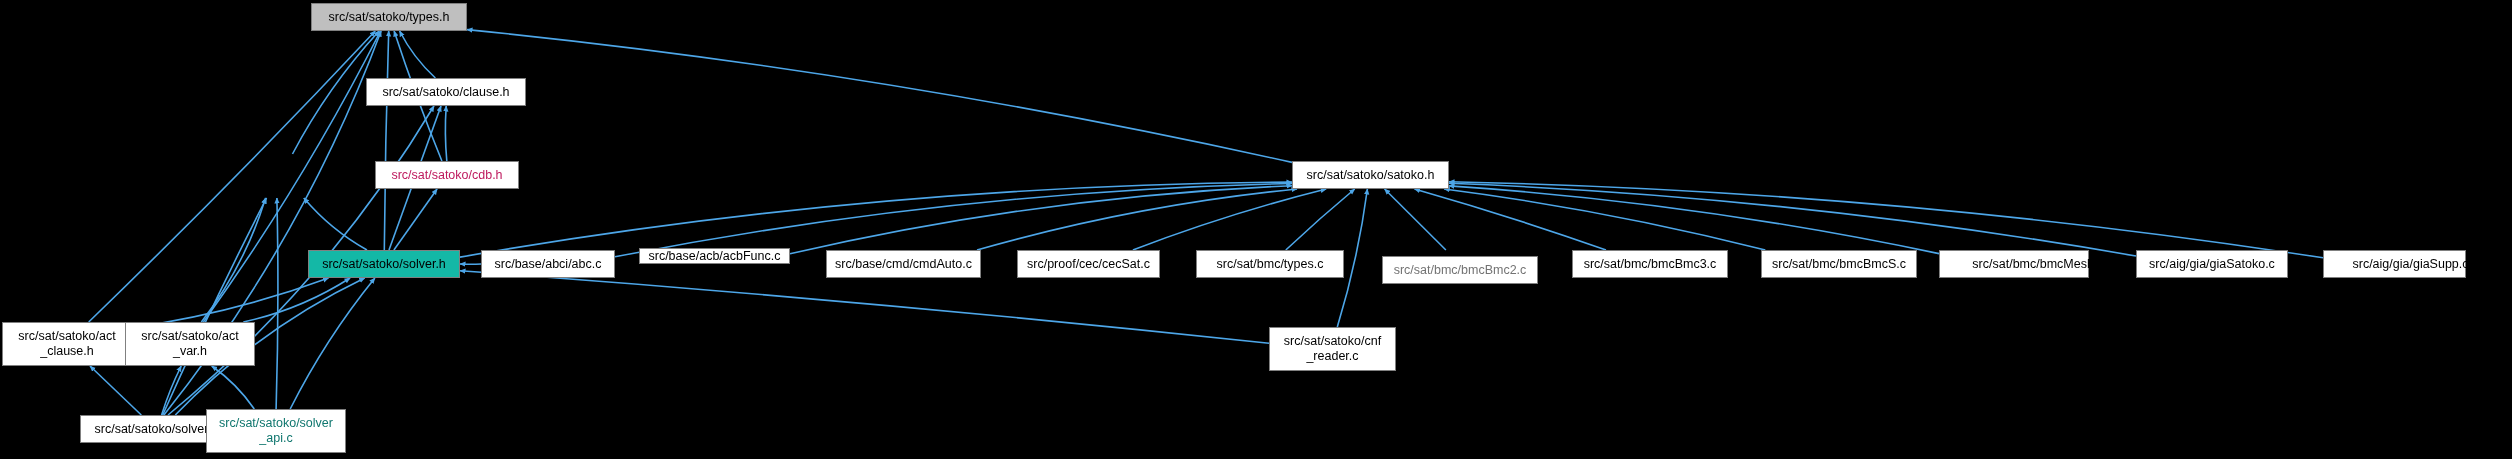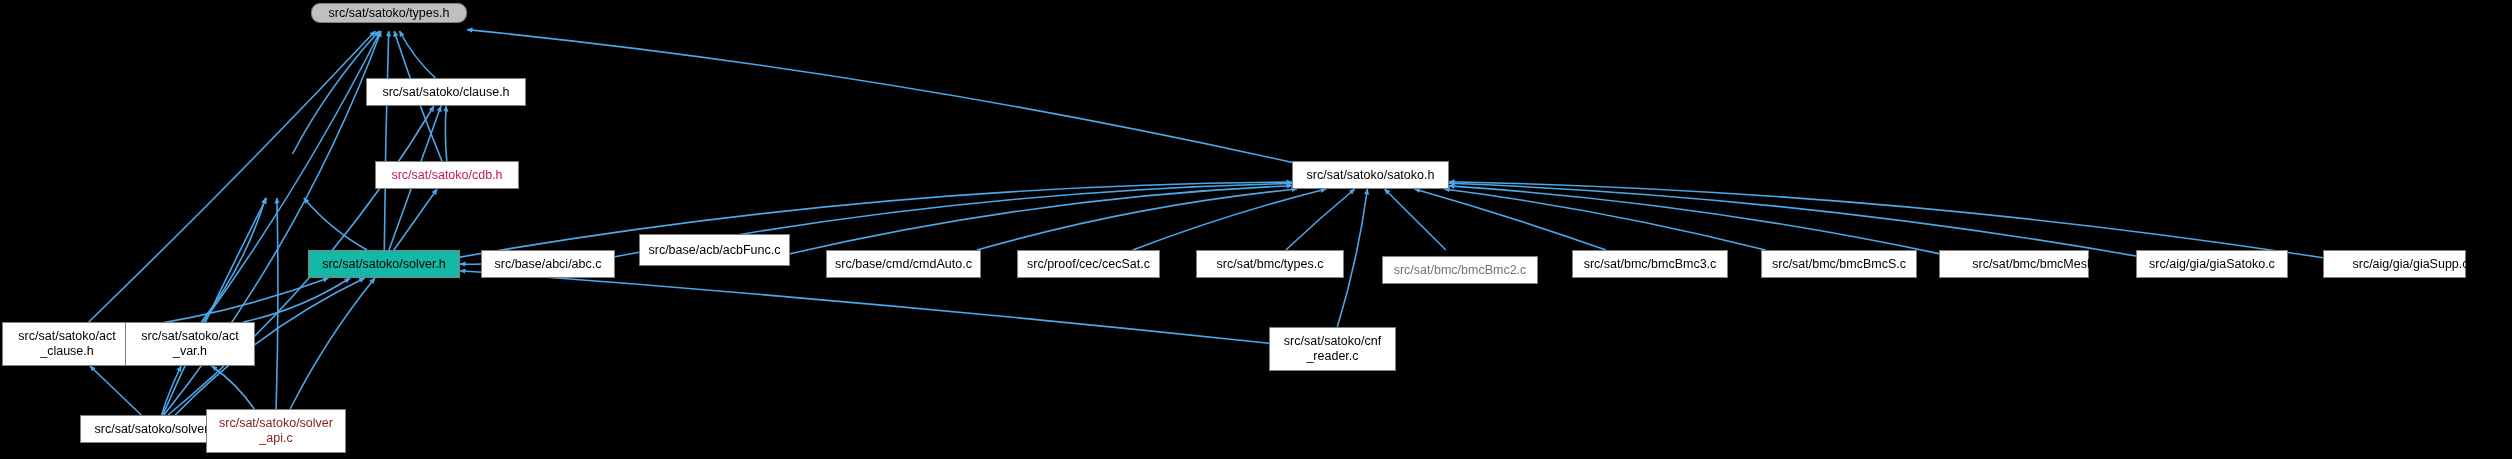--- a/index.html
+++ b/index.html
@@ -85,38 +85,38 @@
       <path d="M 175.3 415.0 Q 257.7 329.5 364.7 278.0" fill="none" stroke="#4da6e8" stroke-width="1.6" marker-end="url(#ah)"></path>
       <path d="M 290.2 409.0 Q 325.5 338.9 374.9 278.0" fill="none" stroke="#4da6e8" stroke-width="1.6" marker-end="url(#ah)"></path>
       <path d="M 481.0 264.0 Q 470.5 264.4 460.0 264.0" fill="none" stroke="#4da6e8" stroke-width="1.6" marker-end="url(#ah)"></path>
       <path d="M 1269.0 343.3 Q 865.1 300.1 460.0 270.8" fill="none" stroke="#4da6e8" stroke-width="1.6" marker-end="url(#ah)"></path>
       <path d="M 132.0 327.6 Q 232.9 313.4 328.5 278.0" fill="none" stroke="#4da6e8" stroke-width="1.6" marker-end="url(#ah)"></path>
       <path d="M 243.3 322.0 Q 300.7 309.6 350.1 278.0" fill="none" stroke="#4da6e8" stroke-width="1.6" marker-end="url(#ah)"></path>
       <path d="M 141.3 415.0 Q 115.7 390.5 90.0 366.0" fill="none" stroke="#4da6e8" stroke-width="1.6" marker-end="url(#ah)"></path>
       <path d="M 161.6 415.0 Q 169.4 389.7 181.2 366.0" fill="none" stroke="#4da6e8" stroke-width="1.6" marker-end="url(#ah)"></path>
       <path d="M 254.3 409.0 Q 236.9 383.7 211.7 366.0" fill="none" stroke="#4da6e8" stroke-width="1.6" marker-end="url(#ah)"></path>
     </svg>
-<div class="node current" style="left: 311px; top: 3px; width: 156px; height: 20px; background: rgb(191, 191, 191); border-color: rgb(128, 128, 128); color: rgb(0, 0, 0); border-radius: 9px;">src/sat/satoko/types.h</div>
+<div class="node current" style="left: 311px; top: 3px; width: 156px; height: 28px; background: rgb(191, 191, 191); border-color: rgb(128, 128, 128); color: rgb(0, 0, 0);">src/sat/satoko/types.h</div>
     <div class="node" style="left: 366px; top: 78px; width: 160px; height: 28px; background: rgb(255, 255, 255); border-color: rgb(128, 128, 128); color: rgb(0, 0, 0);">src/sat/satoko/clause.h</div>
     <div class="node" style="left: 375px; top: 161px; width: 144px; height: 28px; background: rgb(255, 255, 255); border-color: rgb(128, 128, 128); color: #be185d;">src/sat/satoko/cdb.h</div>
     <div class="node" style="left: 1292px; top: 161px; width: 157px; height: 28px; background: rgb(255, 255, 255); border-color: rgb(128, 128, 128); color: rgb(0, 0, 0);">src/sat/satoko/satoko.h</div>
     <div class="node" style="left: 308px; top: 250px; width: 152px; height: 28px; background: #14b8a6; border-color: rgb(128, 128, 128); color: rgb(0, 0, 0);">src/sat/satoko/solver.h</div>
     <div class="node" style="left: 481px; top: 250px; width: 134px; height: 28px; background: rgb(255, 255, 255); border-color: rgb(128, 128, 128); color: rgb(0, 0, 0);">src/base/abci/abc.c</div>
-    <div class="node" style="left: 639px; top: 234px; width: 151px; height: 32px; background: rgb(255, 255, 255); border-color: rgb(128, 128, 128); color: rgb(0, 0, 0);">src/base/acb/acbFunc.c</div>
+    <div class="node" style="left: 639px; top: 248px; width: 151px; height: 16px; background: rgb(255, 255, 255); border-color: rgb(128, 128, 128); color: rgb(0, 0, 0);">src/base/acb/acbFunc.c</div>
     <div class="node" style="left: 826px; top: 250px; width: 155px; height: 28px; background: rgb(255, 255, 255); border-color: rgb(128, 128, 128); color: rgb(0, 0, 0);">src/base/cmd/cmdAuto.c</div>
     <div class="node" style="left: 1017px; top: 250px; width: 143px; height: 28px; background: rgb(255, 255, 255); border-color: rgb(128, 128, 128); color: rgb(0, 0, 0);">src/proof/cec/cecSat.c</div>
     <div class="node" style="left: 1196px; top: 250px; width: 148px; height: 28px; background: rgb(255, 255, 255); border-color: rgb(128, 128, 128); color: rgb(0, 0, 0);">src/sat/bmc/types.c</div>
     <div class="node" style="left: 1382px; top: 256px; width: 156px; height: 28px; background: rgb(255, 255, 255); border-color: rgb(128, 128, 128); color: #737373;">src/sat/bmc/bmcBmc2.c</div>
     <div class="node" style="left: 1572px; top: 250px; width: 156px; height: 28px; background: rgb(255, 255, 255); border-color: rgb(128, 128, 128); color: rgb(0, 0, 0);">src/sat/bmc/bmcBmc3.c</div>
     <div class="node" style="left: 1761px; top: 250px; width: 156px; height: 28px; background: rgb(255, 255, 255); border-color: rgb(128, 128, 128); color: rgb(0, 0, 0);">src/sat/bmc/bmcBmcS.c</div>
     <div class="node" style="left: 1939px; top: 250px; width: 150px; height: 28px; background: rgb(255, 255, 255); border-color: rgb(128, 128, 128); color: rgb(0, 0, 0); padding-left: 48px;">src/sat/bmc/bmcMesh.c</div>
     <div class="node" style="left: 2136px; top: 250px; width: 152px; height: 28px; background: rgb(255, 255, 255); border-color: rgb(128, 128, 128); color: rgb(0, 0, 0);">src/aig/gia/giaSatoko.c</div>
     <div class="node" style="left: 2323px; top: 250px; width: 143px; height: 28px; background: rgb(255, 255, 255); border-color: rgb(128, 128, 128); color: rgb(0, 0, 0); padding-left: 32px;">src/aig/gia/giaSupp.c</div>
     <div class="node" style="left: 2px; top: 322px; width: 130px; height: 44px; background: rgb(255, 255, 255); border-color: rgb(128, 128, 128); color: rgb(0, 0, 0);">src/sat/satoko/act
 _clause.h</div>
     <div class="node" style="left: 125px; top: 322px; width: 130px; height: 44px; background: rgb(255, 255, 255); border-color: rgb(128, 128, 128); color: rgb(0, 0, 0);">src/sat/satoko/act
 _var.h</div>
     <div class="node" style="left: 1269px; top: 327px; width: 127px; height: 44px; background: rgb(255, 255, 255); border-color: rgb(128, 128, 128); color: rgb(0, 0, 0);">src/sat/satoko/cnf
 _reader.c</div>
     <div class="node" style="left: 80px; top: 415px; width: 152px; height: 28px; background: rgb(255, 255, 255); border-color: rgb(128, 128, 128); color: rgb(0, 0, 0);">src/sat/satoko/solver.c</div>
-    <div class="node" style="left: 206px; top: 409px; width: 140px; height: 44px; background: rgb(255, 255, 255); border-color: rgb(128, 128, 128); color: #7f1d1d;">src/sat/satoko/solver
+    <div class="node" style="left: 206px; top: 409px; width: 140px; height: 44px; background: rgb(255, 255, 255); border-color: rgb(128, 128, 128); color: #0f766e;">src/sat/satoko/solver
 _api.c</div>
   </div>
 
 </body></html>

